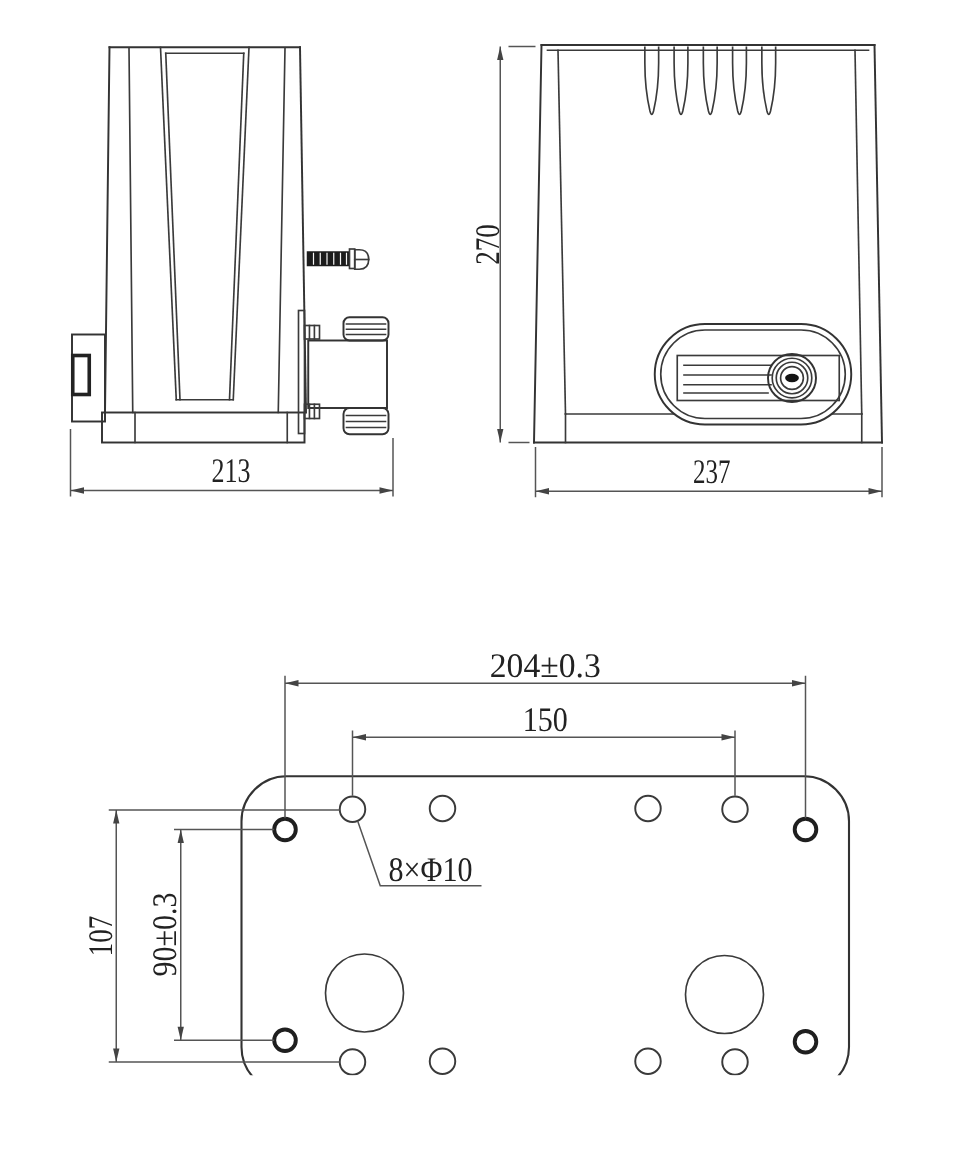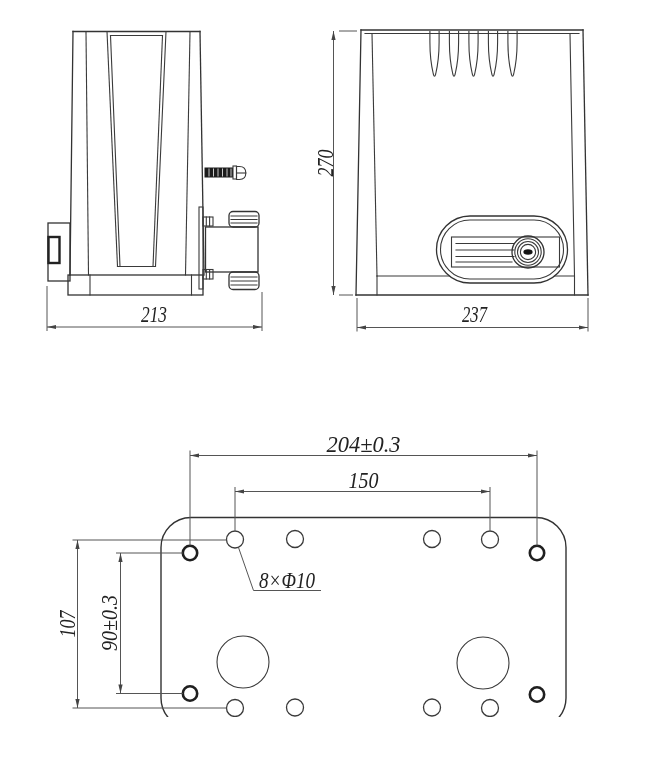--- a/index.html
+++ b/index.html
@@ -1,16 +1,16 @@
 <!DOCTYPE html>
 <html><head>
 <meta charset="utf-8">
 <style>
   html,body{margin:0;padding:0;background:#ffffff;}
-  .canvas-wrap{width:652px;height:717px;background:#ffffff;position:relative;overflow:hidden;font-style:italic;}
+  .canvas-wrap{width:652px;height:717px;background:#ffffff;position:relative;overflow:hidden;}
   svg{display:block;}
   .geo{stroke:#333333;stroke-width:1.3;fill:none;stroke-linecap:square;}
   .geo-thin{stroke:#3a3a3a;stroke-width:1.1;fill:none;stroke-linecap:square;}
   .geo-bold{stroke:#222222;stroke-width:2.4;fill:none;}
   .hole{stroke:#3a3a3a;stroke-width:1.3;fill:#ffffff;}
   .hole-bold{stroke:#1f1f1f;stroke-width:2.6;fill:#ffffff;}
   .dim{stroke:#555555;stroke-width:1;fill:none;stroke-linecap:butt;}
   .arrow{fill:#444444;stroke:none;}
   .dim-text{font-family:"Liberation Serif","DejaVu Serif",serif;font-size:23px;fill:#222222;}
   .whiteface{fill:#ffffff;}

